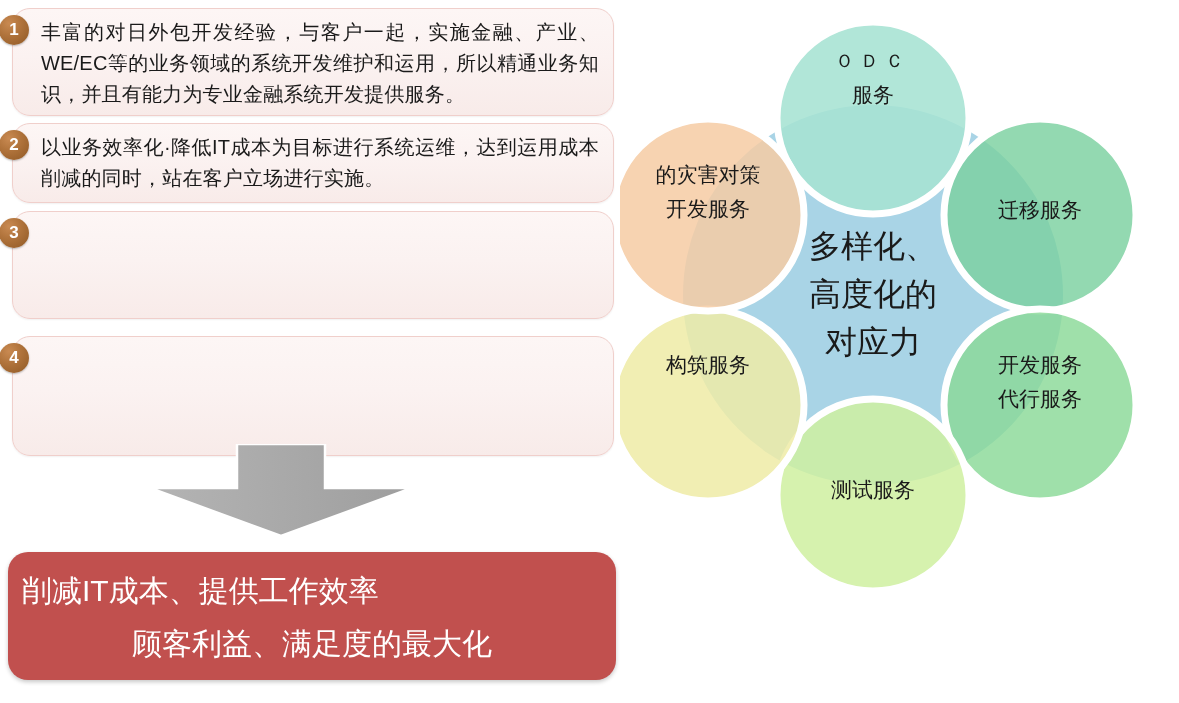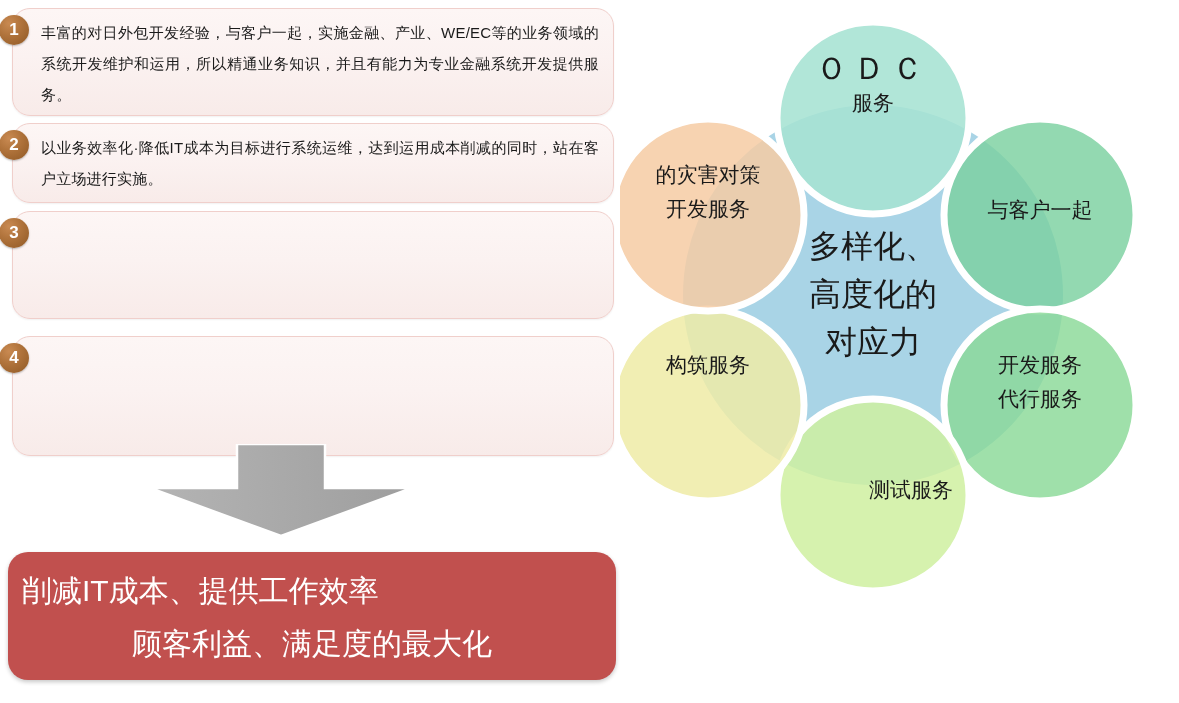--- a/index.html
+++ b/index.html
@@ -43,21 +43,21 @@
     background: radial-gradient(circle at 33% 28%, #c98a52 0%, #b1743c 40%, #8f5824 100%);
     color: #ffffff;
     font-size: 17px;
     font-weight: bold;
     line-height: 30px;
     text-align: center;
     box-shadow: 0 1px 2px rgba(0,0,0,0.28);
   }
   .callout .body {
     margin: 8px 14px 8px 28px;
-    font-size: 15px;
+    font-size: 20px;
     line-height: 31px;
     color: #1a1a1a;
     letter-spacing: 0.2px;
     text-align: justify;
   }
 
   #callout-1 { top: 4px;   width: 602px; height: 108px; }
   #callout-2 { top: 119px; width: 602px; height: 80px;  }
   #callout-3 { top: 207px; width: 602px; height: 108px; }
   #callout-4 { top: 332px; width: 602px; height: 120px; }
@@ -169,34 +169,34 @@
       <circle id="petal-odc" cx="253" cy="118" r="96" fill="#a6e3d3" fill-opacity="0.88"></circle>
       <circle id="petal-migration" cx="420" cy="215" r="96" fill="#7bd1a0" fill-opacity="0.82"></circle>
       <circle id="petal-maintain" cx="420" cy="405" r="96" fill="#8ad997" fill-opacity="0.82"></circle>
       <circle id="petal-testing" cx="253" cy="495" r="96" fill="#cff0a0" fill-opacity="0.85"></circle>
       <circle id="petal-ec" cx="88" cy="405" r="96" fill="#eeeba6" fill-opacity="0.85"></circle>
       <circle id="petal-smart" cx="88" cy="215" r="96" fill="#f6cba3" fill-opacity="0.85"></circle>
     </g>
   </svg>
 
   <div class="venn-label petal odc" style="left:173px; top:44px; width:160px;">
-    <div class="spaced" style="font-size:31px;margin-top:8px;">ＯＤＣ</div>
+    <div class="spaced" style="font-size:18px;">ＯＤＣ</div>
     <div>服务</div>
   </div>
 
   <div class="venn-label petal" style="left:340px; top:193px; width:160px;">
-    <div>与客户一起</div>
+    <div>迁移服务</div>
   </div>
 
   <div class="venn-label petal" style="left:340px; top:348px; width:160px;">
     <div>开发服务</div>
     <div>代行服务</div>
   </div>
 
-  <div class="venn-label petal" style="left:173px; top:473px; width:160px;text-align:right;">
+  <div class="venn-label petal" style="left:173px; top:473px; width:160px;">
     <div>测试服务</div>
   </div>
 
   <div class="venn-label petal" style="left:8px; top:348px; width:160px;">
     <div>构筑服务</div>
   </div>
 
   <div class="venn-label petal" style="left:8px; top:158px; width:160px;">
     <div>的灾害对策</div>
     <div>开发服务</div>

